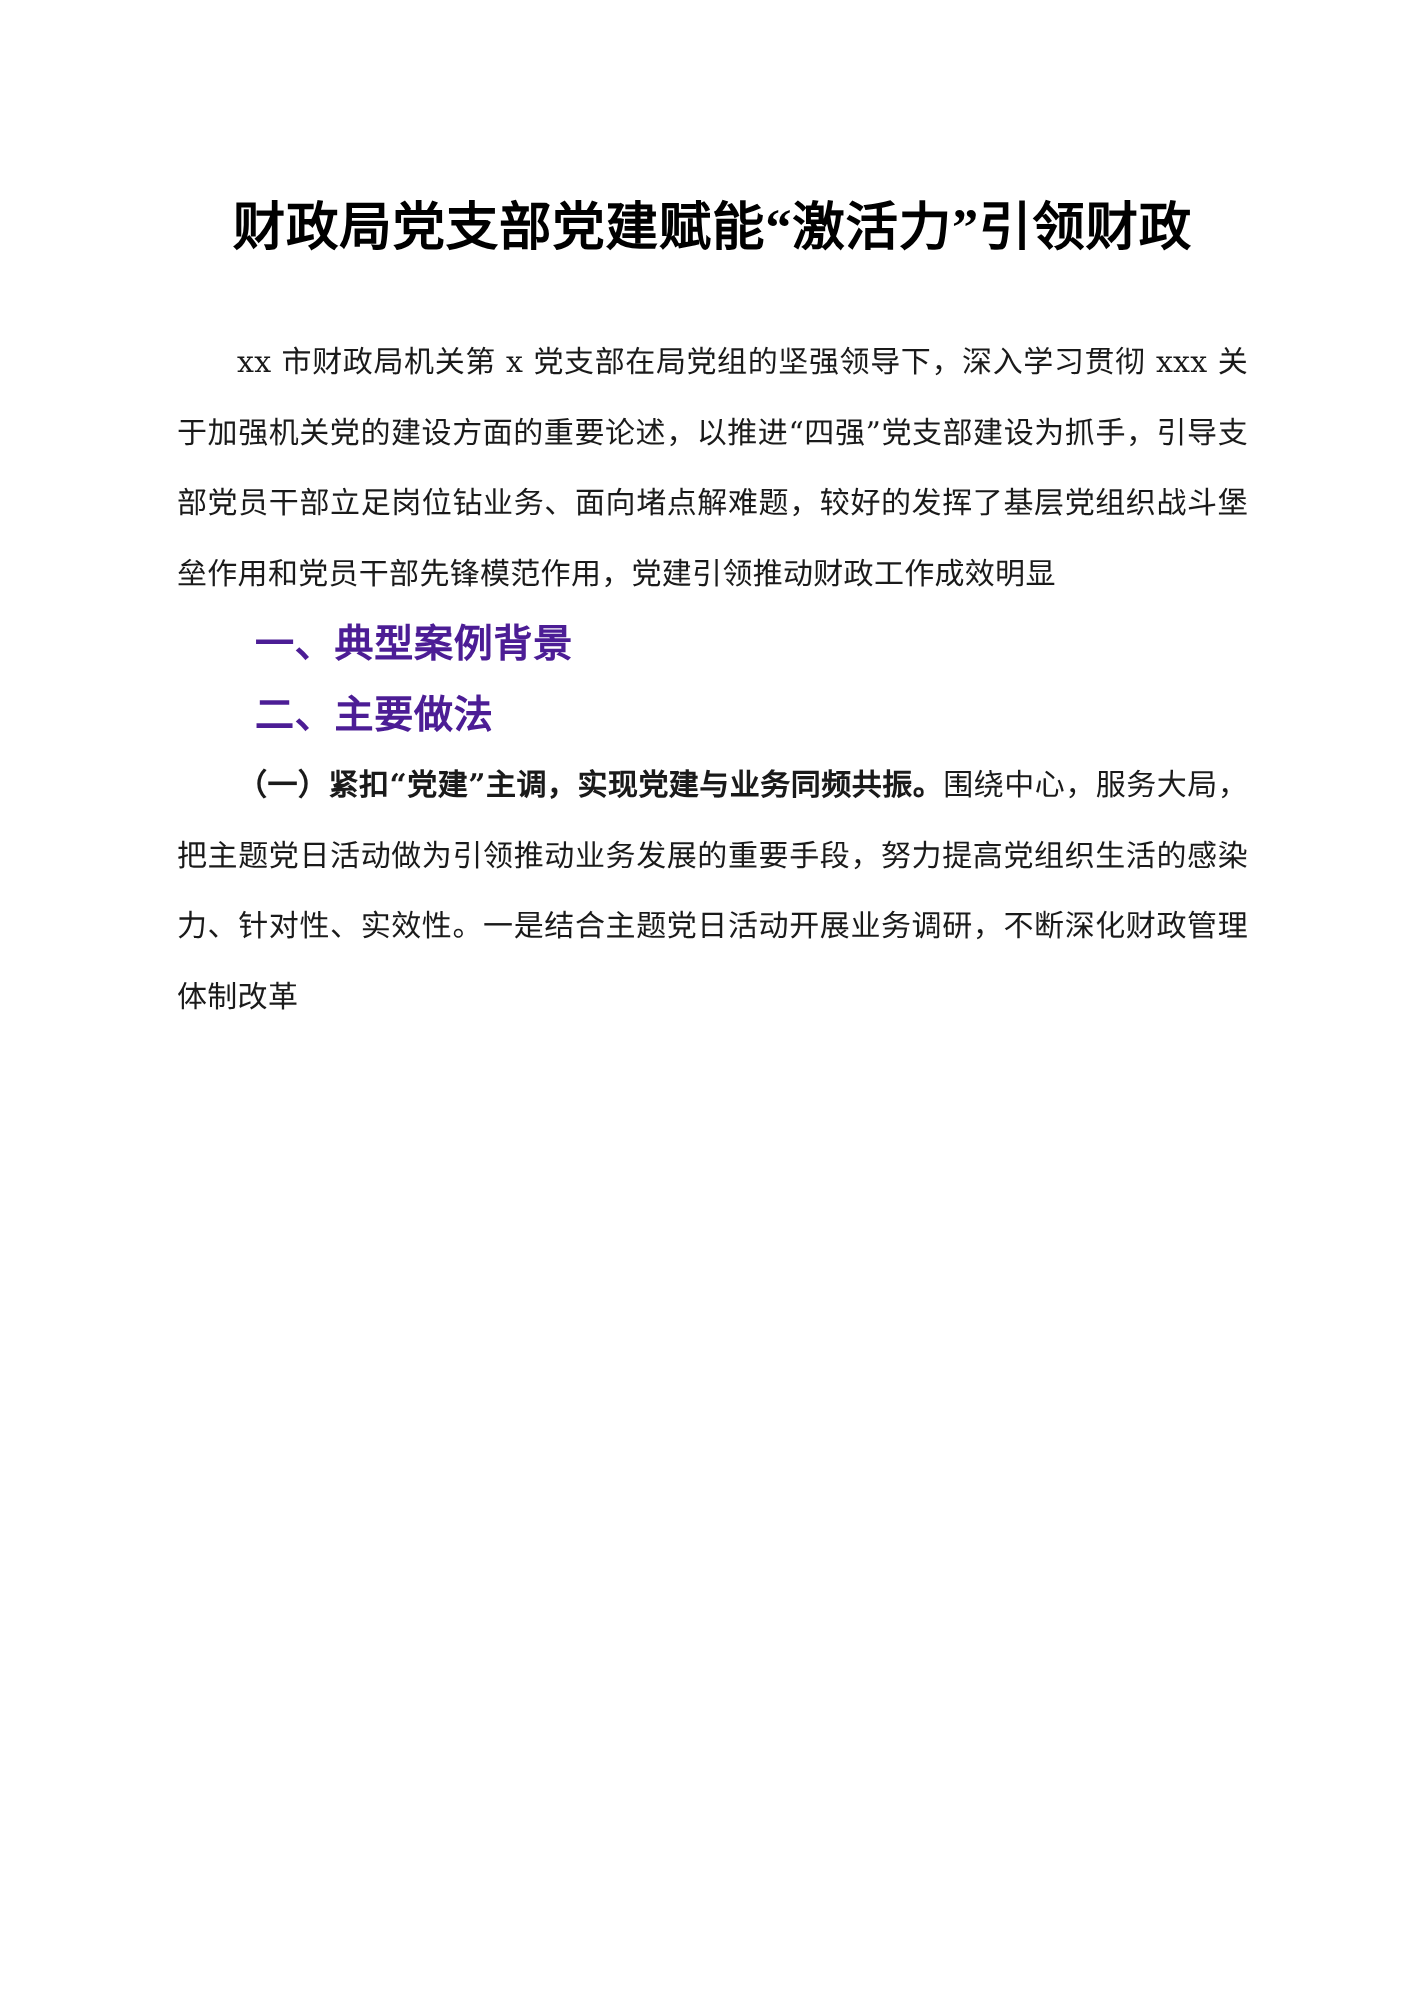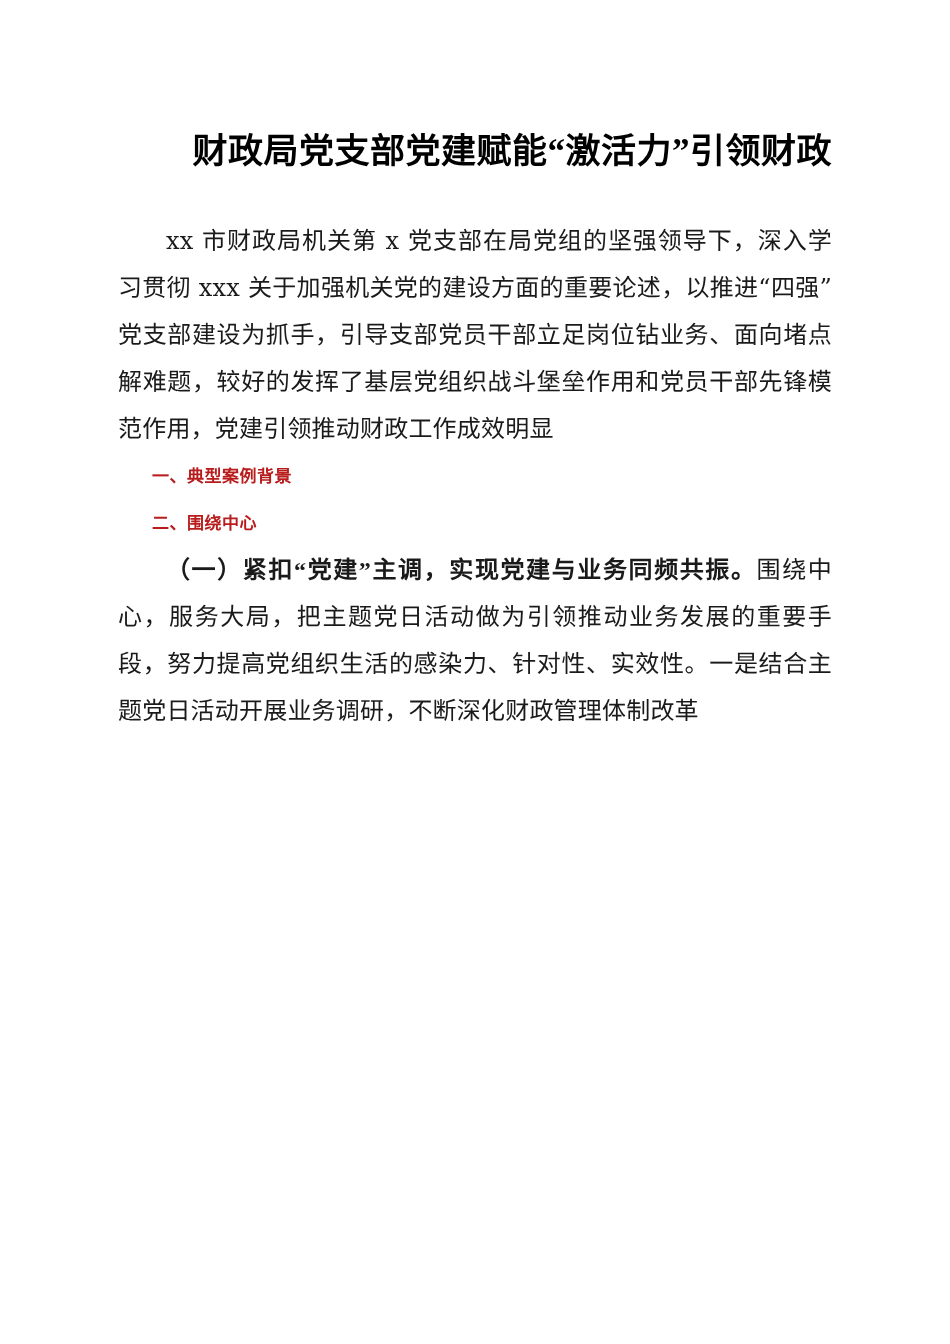--- a/index.html
+++ b/index.html
@@ -27,68 +27,67 @@
   }
 
   
   .doc-title {
     margin: 0;
     padding-top: 128px;
     font-family: "Liberation Serif", "DejaVu Serif", serif;
     font-weight: bold;
     font-size: 35px;
     line-height: 48px;
-    text-align: right;
+    text-align: center;
     letter-spacing: 0.5px;
     color: #000000;
   }
 
   
   .para {
     margin: 0;
     font-family: "DejaVu Serif", "Liberation Serif", serif;
-    font-size: 24px;
+    font-size: 20px;
     line-height: 47px;
     text-align: justify;
     text-justify: inter-ideograph;
     text-indent: 2em;
     color: #1a1a1a;
     letter-spacing: 0.2px;
   }
   .para.first {
     margin-top: 42px;
   }
 
   
   .lead {
     font-weight: bold;
-    font-family: Liberation Serif, serif;
   }
 
   
   .heading {
     margin: 0;
     font-family: "Liberation Sans", "DejaVu Sans", sans-serif;
     font-weight: bold;
-    font-size: 17px;
+    font-size: 26px;
     line-height: 47px;
     text-indent: 2em;
     letter-spacing: 0.5px;
-    color: #b91c1c;
+    color: #4c1d95;
   }
 </style>
 </head>
 <body>
 
 <div class="page">
 
   <h1 class="doc-title"><span>财政局党支部党建赋能“激活力”引领财政</span><br></h1>
 
   <p class="para first">xx 市财政局机关第 x 党支部在局党组的坚强领导下，深入学习贯彻 xxx 关于加强机关党的建设方面的重要论述，以推进“四强”党支部建设为抓手，引导支部党员干部立足岗位钻业务、面向堵点解难题，较好的发挥了基层党组织战斗堡垒作用和党员干部先锋模范作用，党建引领推动财政工作成效明显</p>
 
   <p class="heading">一、典型案例背景</p>
 
 
-  <p class="heading">二、围绕中心</p>
+  <p class="heading">二、主要做法</p>
 
   <p class="para"><span class="lead">（一）紧扣“党建”主调，实现党建与业务同频共振。</span><span>围绕中心，服务大局，把主题党日活动做为引领推动业务发展的重要手段，努力提高党组织生活的感染力、针对性、实效性。一是结合主题党日活动开展业务调研，不断深化财政管理体制改革</span></p>
 
 </div>
 
 </body></html>

